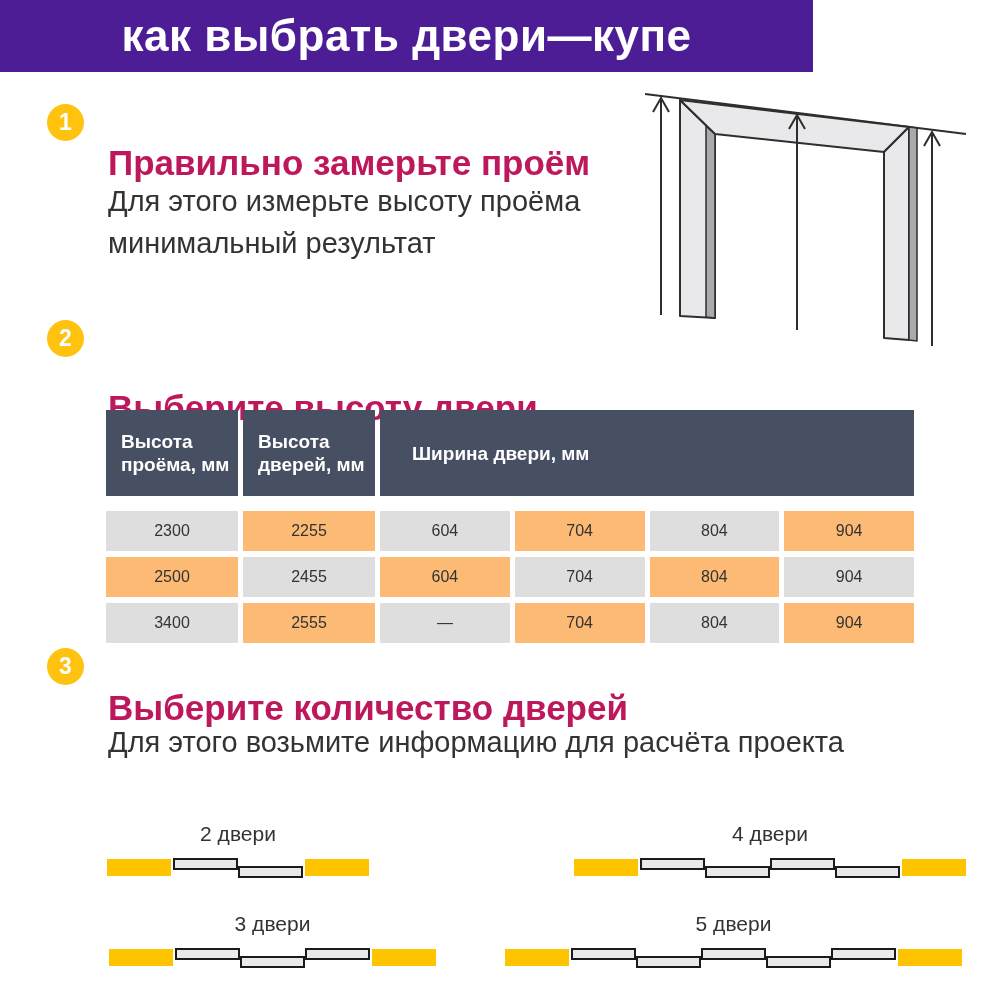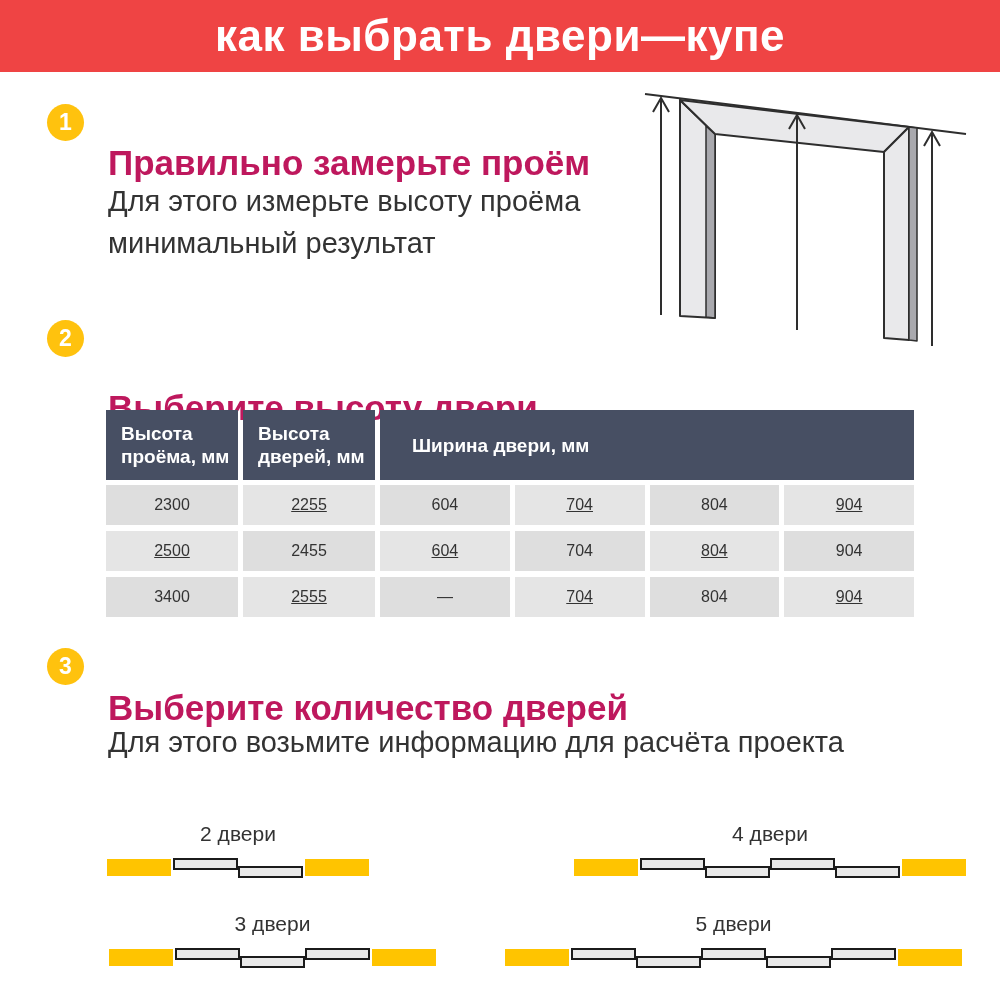--- a/index.html
+++ b/index.html
@@ -1,22 +1,22 @@
 <!DOCTYPE html>
 <html><head>
 <meta charset="utf-8">
 <style>
   html,body { margin:0; padding:0; }
   body {
     width:1000px; height:1000px; position:relative; background:#ffffff;
     font-family:"Liberation Sans", sans-serif; overflow:hidden;
   }
   .banner {
-    position:absolute; left:0; top:0; width:1000px; height:72px;
-    background:#ef4444; display:flex; align-items:center; justify-content:center;
+    position:absolute; left:0; top:0; width:813px; height:72px;
+    background:#4c1d95; display:flex; align-items:center; justify-content:center;
   }
   .banner-title { color:#ffffff; font-size:44px; font-weight:700; letter-spacing:0.5px; }
 
   .step-circle {
     position:absolute; width:37px; height:37px; border-radius:50%;
     background:#FFC20E; color:#ffffff; font-size:23px; font-weight:700;
     display:flex; align-items:center; justify-content:center;
   }
   #circle1 { left:47px; top:104px; }
   #circle2 { left:47px; top:320px; }
@@ -28,37 +28,37 @@
   #title3 { top:688px; }
 
   .step-body { position:absolute; left:108px; top:180px; font-size:29px; color:#333333; line-height:42px; }
   .subtitle { position:absolute; left:108px; top:726px; font-size:29px; color:#333333; white-space:nowrap; }
 
   .frame-illustration { position:absolute; left:640px; top:78px; width:330px; height:280px; }
 
   .size-table { position:absolute; left:106px; top:410px; width:808px; }
   .table-header {
     display:grid; grid-template-columns:132px 132px 1fr; gap:5px;
-    height:70px; margin-bottom:5px;
+    height:86px; margin-bottom:15px;
   }
   .hcell {
     background:#474F63; color:#ffffff; font-size:19px; font-weight:700;
     display:flex; align-items:center; padding-left:15px; line-height:23px;
   }
   .hcell.wide { padding-left:32px; }
   .table-body {
     display:grid; grid-template-columns:132px 132px repeat(4,1fr);
     gap:6px 5px; grid-auto-rows:40px;
   }
   .cell {
     display:flex; align-items:center; justify-content:center;
     font-size:16px; color:#333333;
   }
   .cell.gray { background:#DEDEDE; }
-  .cell.light { background:#e5e5e5;text-decoration:underline; }
+  .cell.light { background:#fdba74; }
 
   .door-group { position:absolute; }
   #group2 { left:107px; top:786px; }
   #group4 { left:574px; top:786px; }
   #group3 { left:109px; top:876px; }
   #group5 { left:505px; top:876px; }
   .door-label { text-align:center; font-size:21px; color:#333333; height:22px; margin-bottom:13px;margin-top:36px; }
   .door-strip { position:relative; height:22px; }
   .wall { position:absolute; top:2px; width:64px; height:17px; background:#FFC400; }
   .panel {

